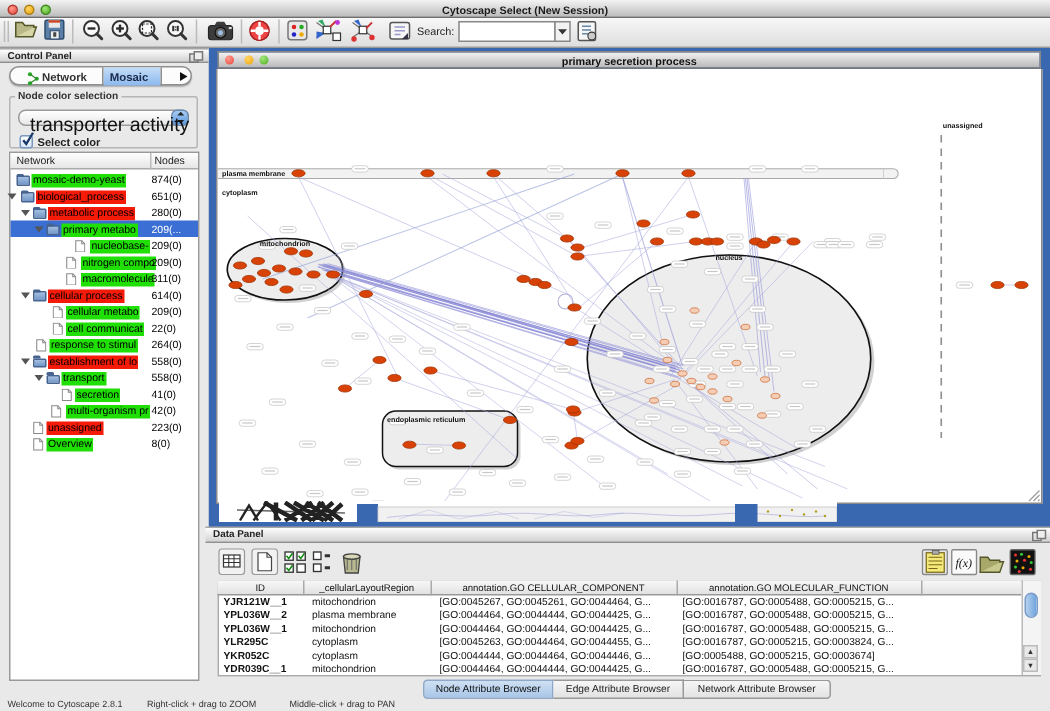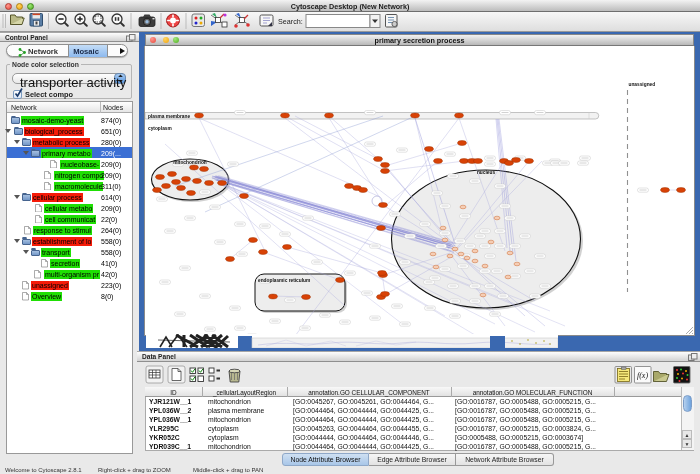--- a/index.html
+++ b/index.html
@@ -5,21 +5,21 @@
 .abs{position:absolute}
 .hdrbar{position:absolute;background:linear-gradient(#fdfdfd,#d2d2d2);border-top:1px solid #a6a6a6;border-bottom:1px solid #8f8f8f}
 .tr{position:absolute;left:145px;width:536px;height:9px;font-size:6.8px;color:#111}
 .tr span{position:absolute;top:0;line-height:9px;white-space:nowrap}
 </style></head>
 <body>
 <div class="abs" style="left:0;top:0;width:700px;height:11.5px;background:linear-gradient(#f3f3f3,#bcbcbc);border-bottom:1px solid #6e6e6e"></div>
 <div class="abs" style="left:5px;top:2.5px;width:7px;height:7px;border-radius:50%;background:radial-gradient(circle at 35% 30%,#ff9a90,#e8463a);border:0.5px solid #b03a30"></div>
 <div class="abs" style="left:16px;top:2.5px;width:7px;height:7px;border-radius:50%;background:radial-gradient(circle at 35% 30%,#ffd560,#f0a410);border:0.5px solid #b08010"></div>
 <div class="abs" style="left:27px;top:2.5px;width:7px;height:7px;border-radius:50%;background:radial-gradient(circle at 35% 30%,#a0e878,#52ad24);border:0.5px solid #3f8a1a"></div>
-<div class="abs" style="left:0;top:1.5px;width:700px;text-align:center;font-size:7.2px;font-weight:bold;color:#1a1a1a">Cytoscape Desktop (New Network)</div>
+<div class="abs" style="left:0;top:1.5px;width:700px;text-align:center;font-size:7.2px;font-weight:bold;color:#1a1a1a">Cytoscape Select (New Session)</div>
 <div class="abs" style="left:0;top:12px;width:700px;height:19.5px;background:linear-gradient(#f7f7f7,#dedede);border-bottom:1px solid #999"></div>
 <svg width="700" height="32" viewBox="0 0 700 32" style="position:absolute;left:0;top:0">
 <g>
 <line x1="3" y1="14" x2="3" y2="28" stroke="#bbb" stroke-width="1"></line>
       <line x1="5.5" y1="14" x2="5.5" y2="28" stroke="#bbb" stroke-width="1"></line>
 <path d="M10.5 24.5 l2.2-6.5 h11.5 l-2.2 6.5 z" fill="#d6d6a8" stroke="#55552a" stroke-width="1"></path>
 <path d="M10.5 24.5 v-9.5 h4.5 l1.5 2 h6 v1.5" fill="#b9b987" stroke="#55552a" stroke-width="1"></path>
 <rect x="30" y="13.5" width="12.5" height="12.5" rx="1" fill="#5b7fa6" stroke="#2f4d6e" stroke-width="1"></rect>
 <rect x="32.5" y="13.5" width="7.5" height="5" fill="#e8e8e8"></rect>
       <rect x="32.5" y="13.5" width="7.5" height="1.6" fill="#cc4422"></rect>
@@ -705,21 +705,21 @@
 <div class="abs" style="left:113.5px;top:72.5px;width:12.5px;height:11.5px;background:linear-gradient(#a8ccf4,#5a96dd);border:1px solid #6a8ab0;border-radius:4px"></div>
 <svg class="abs" style="left:116.5px;top:74px" width="7" height="9" viewBox="0 0 7 9">
     <path d="M3.5 0.5 L5.8 3 H1.2 z" fill="#222"></path>
     <path d="M3.5 8.5 L5.8 6 H1.2 z" fill="#222"></path>
   </svg>
 <div class="abs" style="left:20px;top:75px;font-size:13px;color:#111">transporter activity</div>
 <div class="abs" style="left:13px;top:89.5px;width:9px;height:9px;background:linear-gradient(#fdfdfd,#dce8f8);border:1px solid #7a9ac0;border-radius:2px"></div>
 <svg class="abs" style="left:14px;top:86.5px" width="10" height="11" viewBox="0 0 10 11">
     <path d="M1.5 6.5 L3.5 9 L8 1.5" stroke="#1a3a6a" stroke-width="1.6" fill="none"></path>
   </svg>
-<div class="abs" style="left:25px;top:89.5px;font-size:7.4px;font-weight:bold;color:#222">Select compo</div>
+<div class="abs" style="left:25px;top:89.5px;font-size:7.4px;font-weight:bold;color:#222">Select color</div>
 <div class="abs" style="left:6px;top:101px;width:127px;height:353px;background:#fff;border:1px solid #999"></div>
 <div class="abs" style="left:7px;top:102px;width:125px;height:11px;background:linear-gradient(#fefefe,#e6e6e6);border-bottom:1px solid #aaa"></div>
 <div class="abs" style="left:100px;top:102px;width:1px;height:11px;background:#bbb"></div>
 <div class="abs" style="left:11px;top:104px;font-size:7px;color:#222">Network</div>
 <div class="abs" style="left:103px;top:104px;font-size:7px;color:#222">Nodes</div>
 <div style="position:absolute;left:11px;top:117.0px;width:9px;height:6.5px;background:linear-gradient(#a5bfdf,#7397c8);border:0.5px solid #46648f;border-radius:1px"></div>
 <div style="position:absolute;left:11px;top:115.8px;width:4.5px;height:2px;background:#8aa8cf;border:0.5px solid #46648f;border-radius:1px 1px 0 0"></div>
 <div style="position:absolute;left:21px;top:115.5px;height:9px;line-height:9px;background:#1fdf04;color:#000;font-size:7px;padding:0 1px;white-space:nowrap">mosaic-demo-yeast</div>
 <div style="position:absolute;left:101px;top:115.5px;width:34px;line-height:9px;color:#000;font-size:7px;white-space:nowrap">874(0)</div>
 <div style="position:absolute;left:5px;top:129px;width:0;height:0;border-left:3.2px solid transparent;border-right:3.2px solid transparent;border-top:4.5px solid #555"></div>

